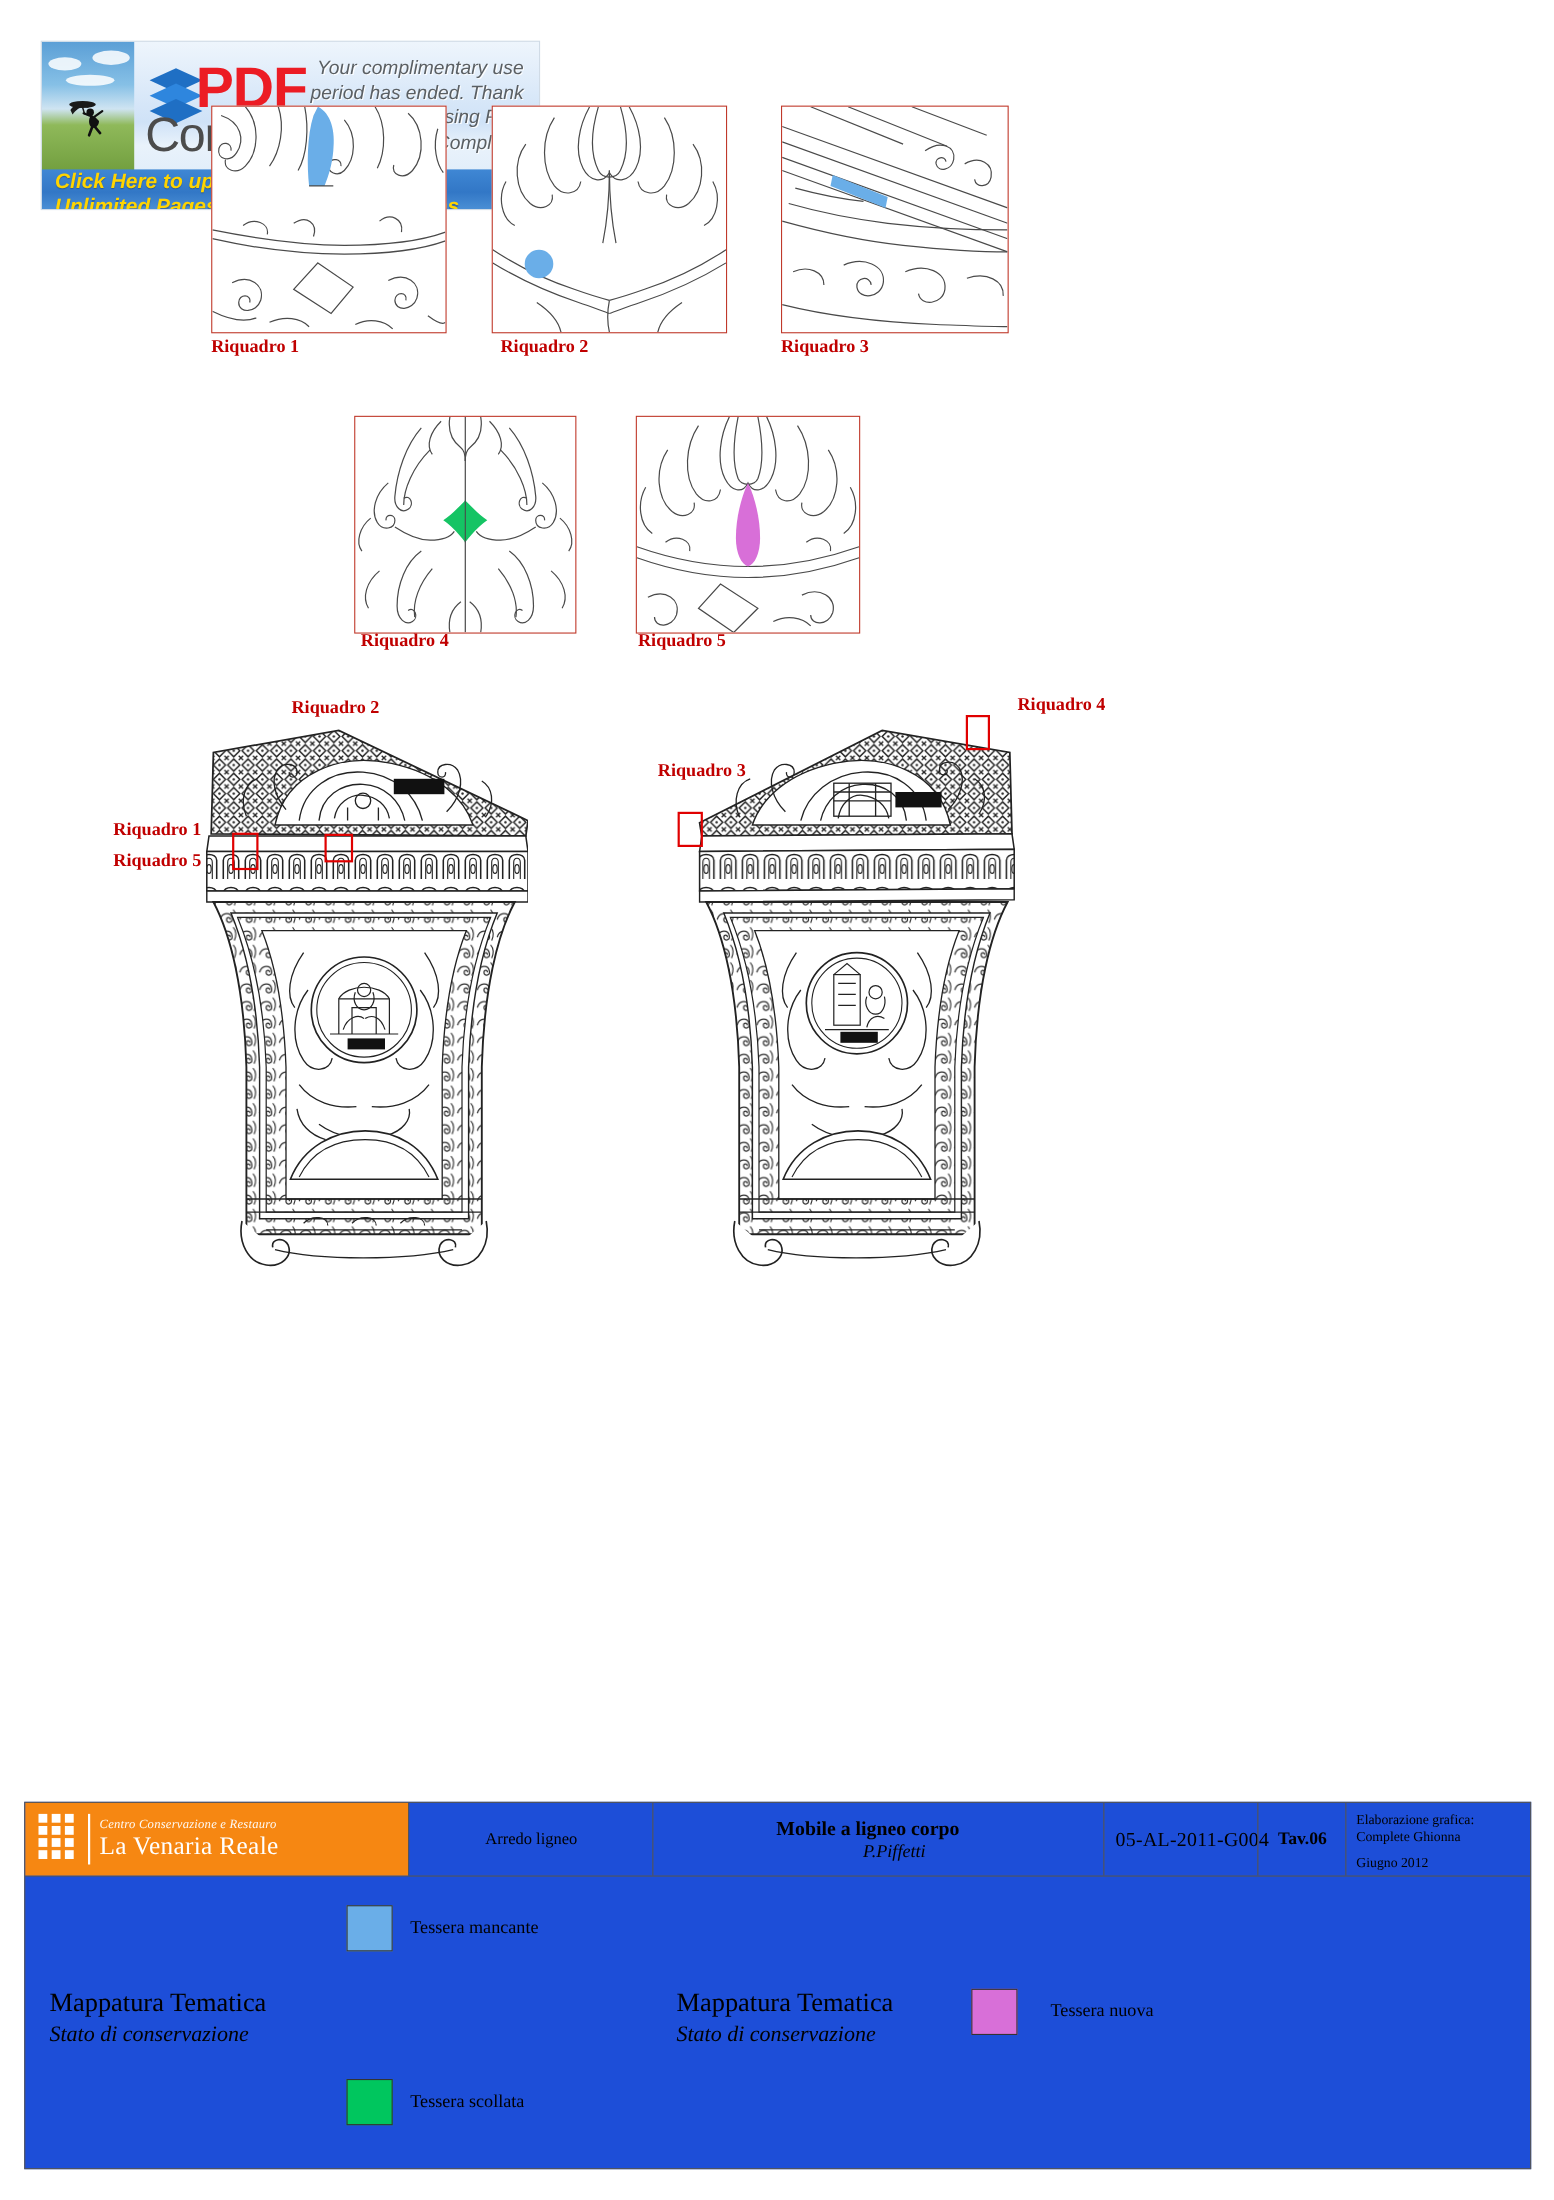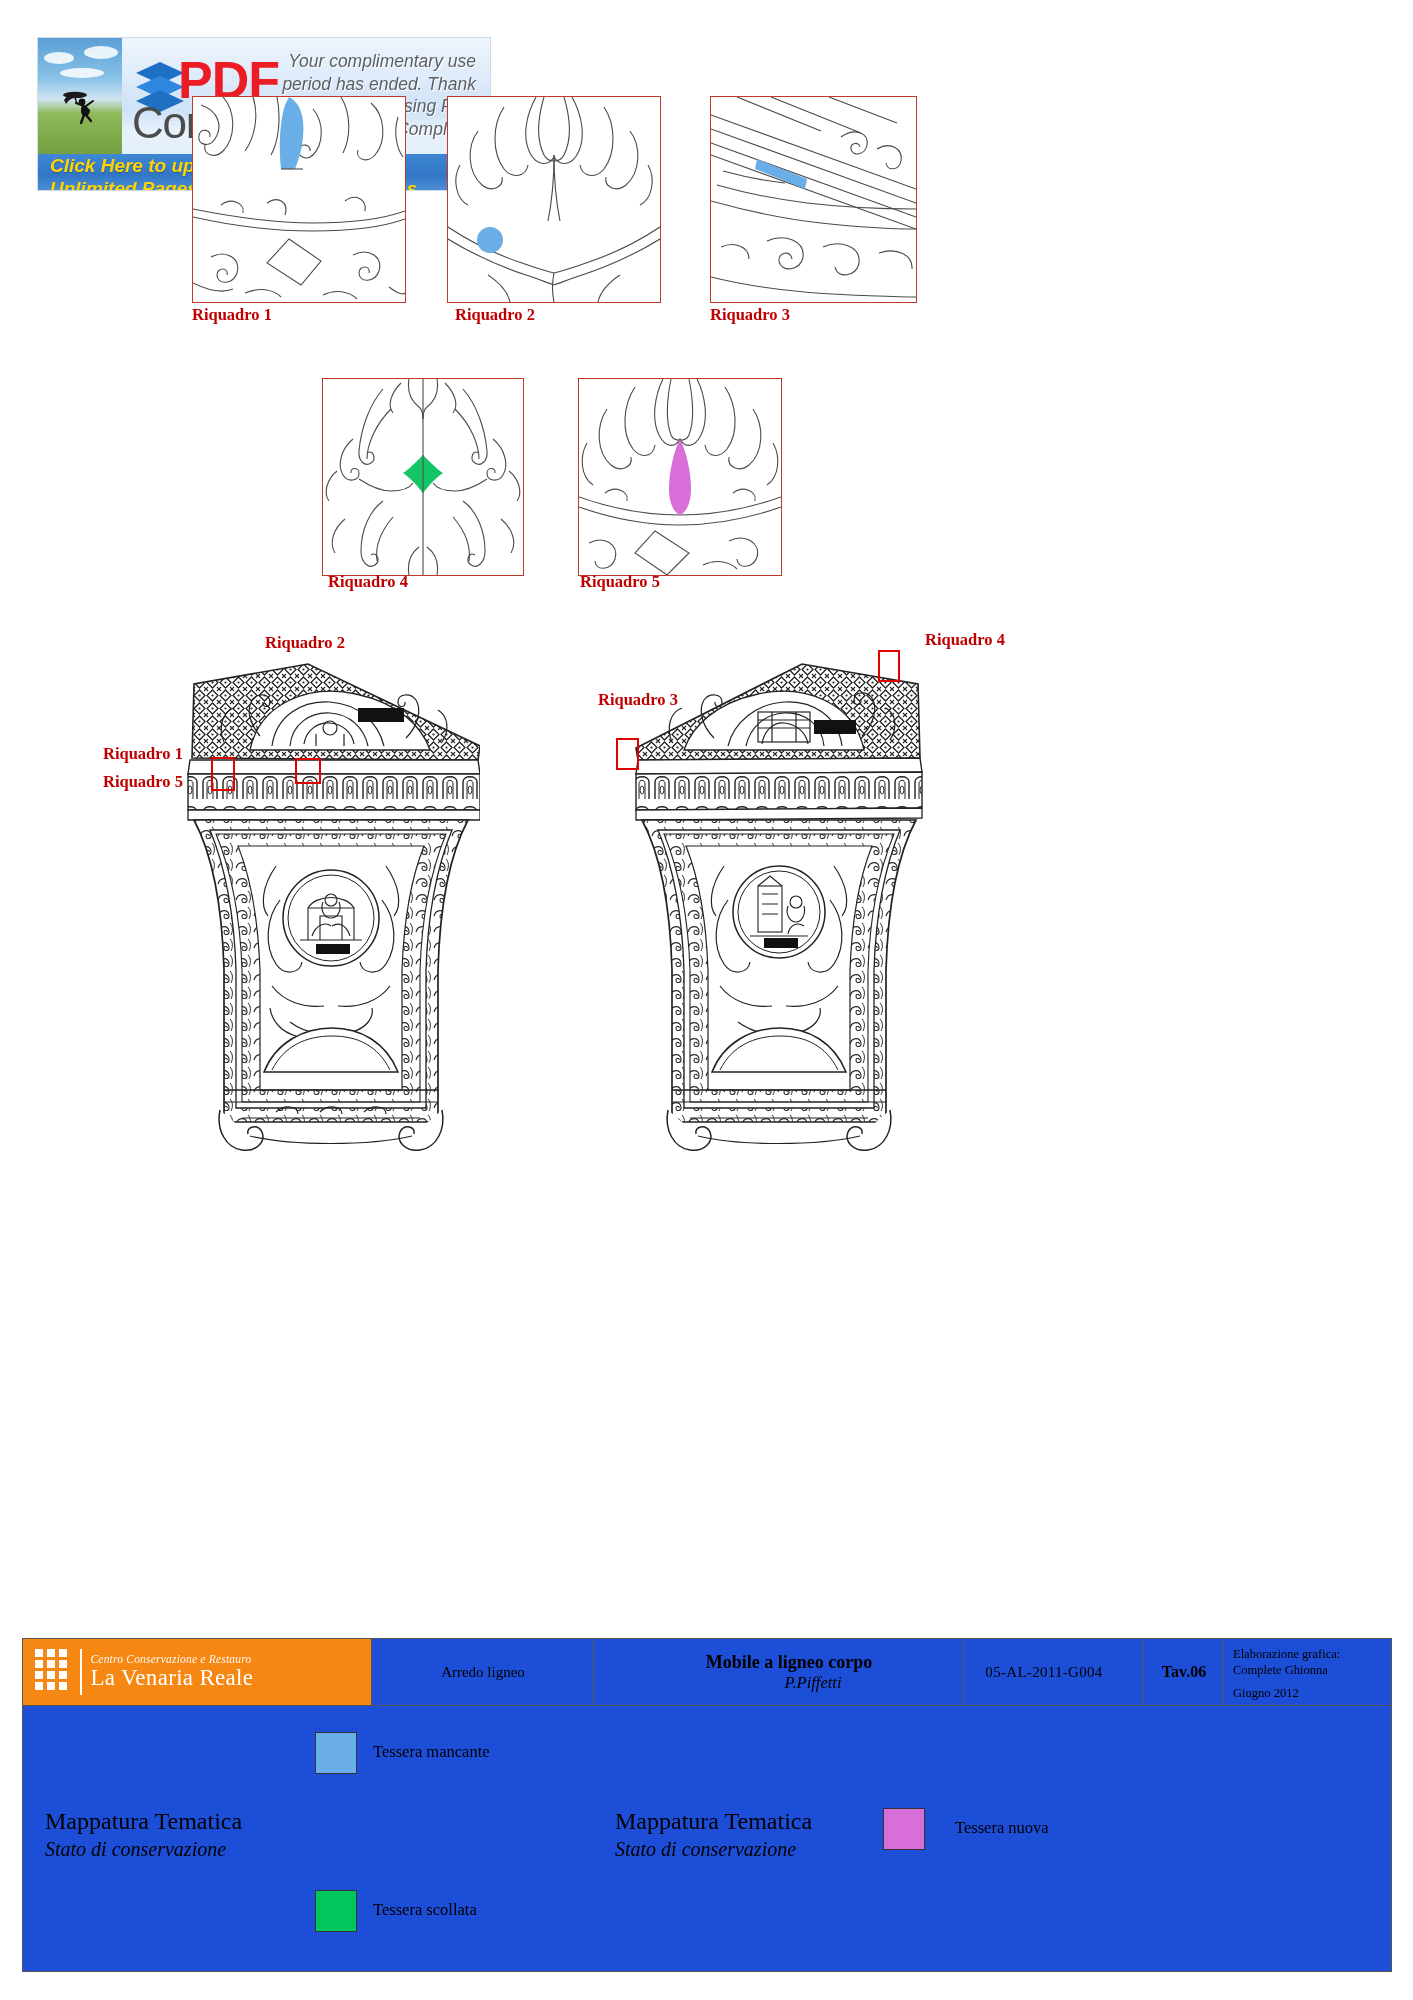--- a/index.html
+++ b/index.html
@@ -81,21 +81,21 @@
            display:flex;align-items:center;overflow:hidden;}
   .tb-logo-dots{width:38px;height:50px;margin-left:10px;flex:0 0 auto;}
   .tb-logo-divider{width:1.5px;height:46px;background:#fff;margin:0 9px;flex:0 0 auto;}
   .tb-logo-txt{color:#fff;line-height:1.05;}
   .tb-logo-sub{font-style:italic;font-size:11.5px;letter-spacing:.2px;opacity:.95;}
   .tb-logo-main{font-size:23px;letter-spacing:.3px;margin-top:1px;}
   .tb-arredo{left:348px;width:222px;font-size:15px;}
   .tb-title{left:570px;width:390px;flex-direction:column;}
   .tb-title .t1{font-weight:bold;font-size:18px;}
   .tb-title .t2{font-style:italic;font-size:16.5px;margin-left:48px;}
-  .tb-code{left:940px;width:160px;font-size:15px;letter-spacing:.3px;}
+  .tb-code{left:980px;width:160px;font-size:18px;letter-spacing:.3px;}
   .tb-tav{left:1120px;width:80px;font-weight:bold;font-size:16px;}
   .tb-graf{left:1200px;width:166px;display:block;padding:7px 9px 0 9px;
            height:59px;text-align:left;font-size:12.5px;line-height:16px;}
   .tb-graf .gap{display:block;height:7px;}
 
   .tb-row2{position:relative;height:262px;}
   .legend-title{position:absolute;line-height:1.28;}
   .legend-title .l1{font-size:24px;}
   .legend-title .l2{font-style:italic;font-size:20px;}
   .swatch{position:absolute;border:1px solid #333;}

